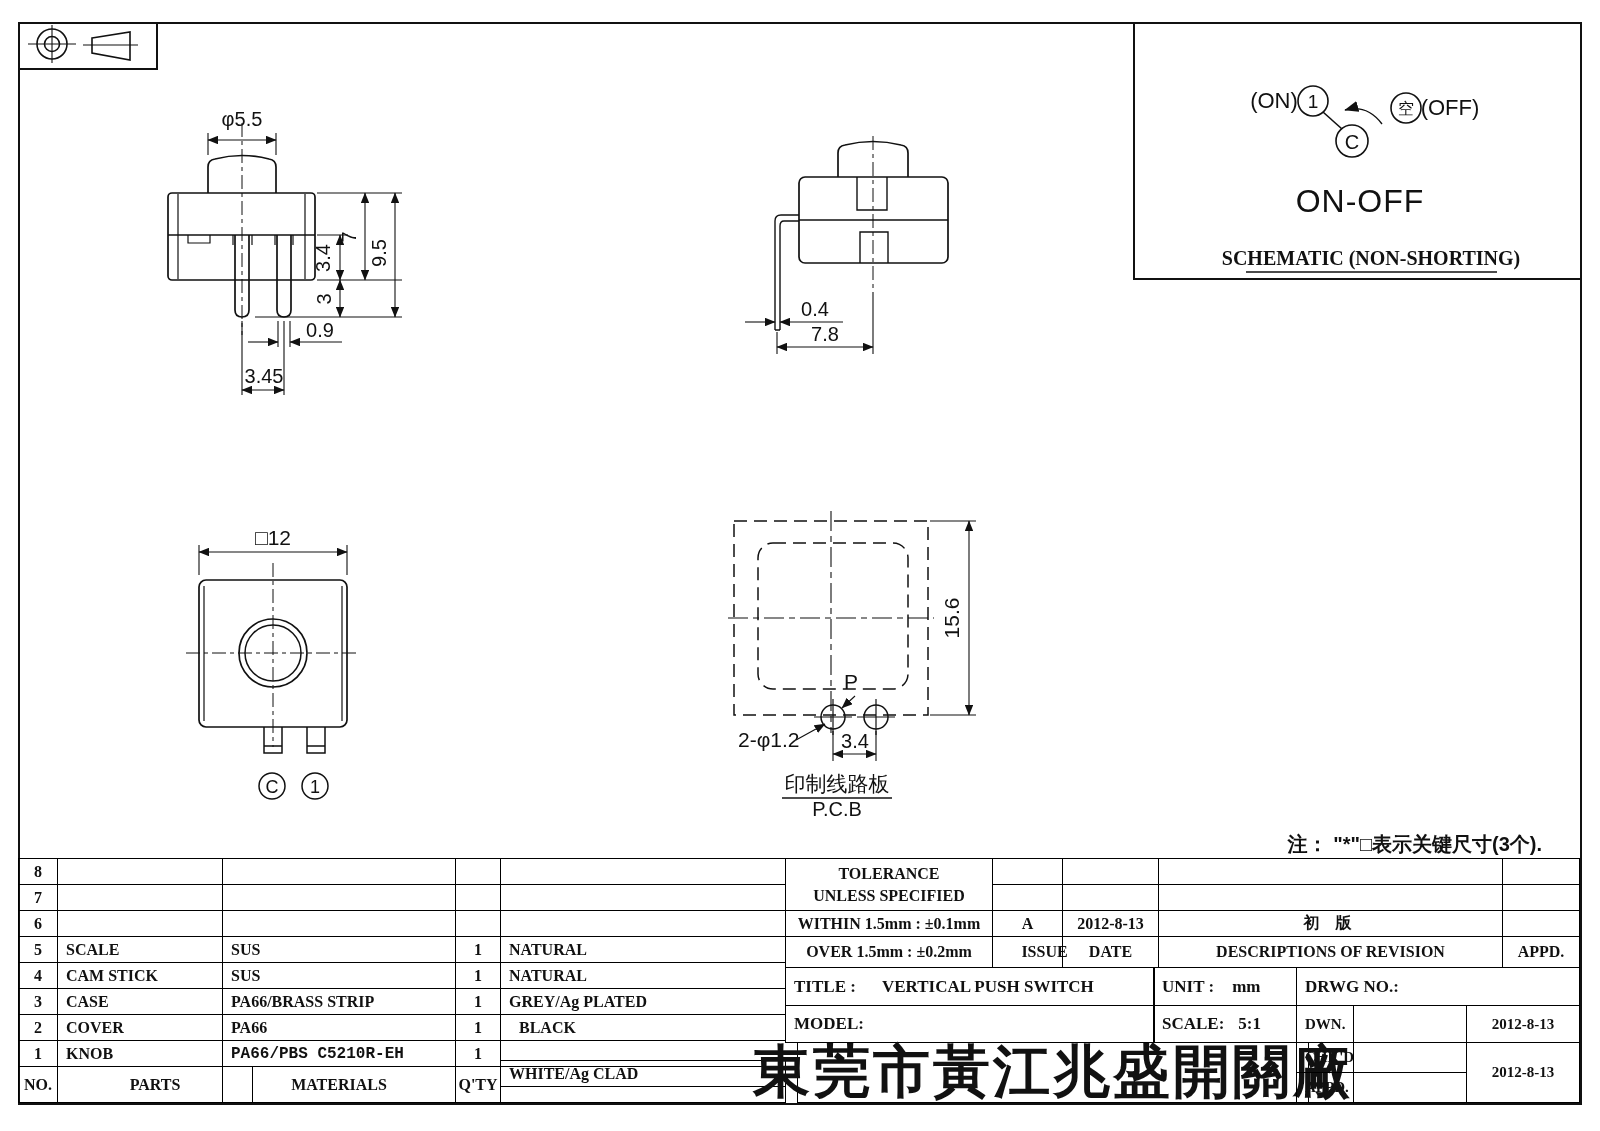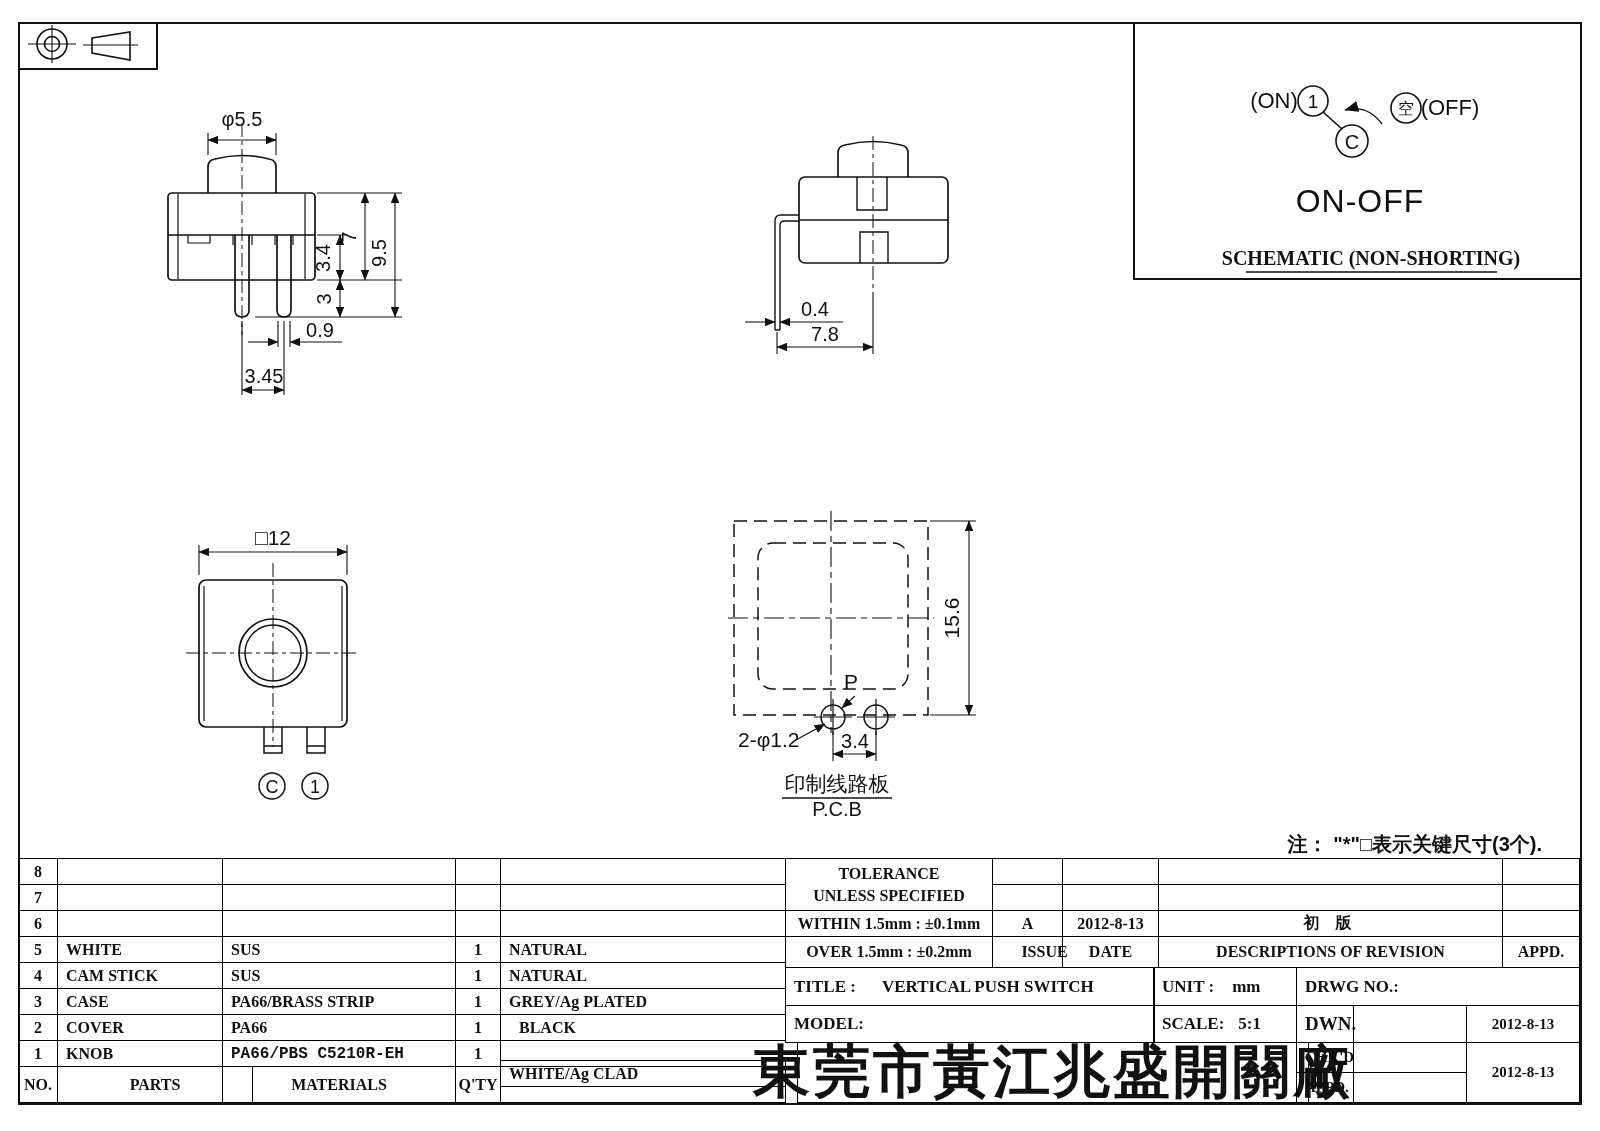--- a/index.html
+++ b/index.html
@@ -170,21 +170,21 @@
   <div class="cell cc" style="left:455px;top:884px;width:46px;height:27px;"></div>
   <div class="cell cl8" style="left:500px;top:884px;width:286px;height:27px;"></div>
 
   <div class="cell cc" style="left:18px;top:910px;width:40px;height:27px;">6</div>
   <div class="cell cl8" style="left:57px;top:910px;width:166px;height:27px;"></div>
   <div class="cell cl8" style="left:222px;top:910px;width:234px;height:27px;"></div>
   <div class="cell cc" style="left:455px;top:910px;width:46px;height:27px;"></div>
   <div class="cell cl8" style="left:500px;top:910px;width:286px;height:27px;"></div>
 
   <div class="cell cc" style="left:18px;top:936px;width:40px;height:27px;">5</div>
-  <div class="cell cl8" style="left:57px;top:936px;width:166px;height:27px;">WHITE</div>
+  <div class="cell cl8" style="left:57px;top:936px;width:166px;height:27px;">SCALE</div>
   <div class="cell cl8" style="left:222px;top:936px;width:234px;height:27px;">SUS</div>
   <div class="cell cc" style="left:455px;top:936px;width:46px;height:27px;">1</div>
   <div class="cell cl8" style="left:500px;top:936px;width:286px;height:27px;">NATURAL</div>
 
   <div class="cell cc" style="left:18px;top:962px;width:40px;height:27px;">4</div>
   <div class="cell cl8" style="left:57px;top:962px;width:166px;height:27px;">CAM STICK</div>
   <div class="cell cl8" style="left:222px;top:962px;width:234px;height:27px;">SUS</div>
   <div class="cell cc" style="left:455px;top:962px;width:46px;height:27px;">1</div>
   <div class="cell cl8" style="left:500px;top:962px;width:286px;height:27px;">NATURAL</div>
 
@@ -250,21 +250,21 @@
     <span>mm</span>
   </div>
   <div class="cell cl8" style="left:1296px;top:967px;width:284px;height:39px;font-size:17px;">DRWG NO.:</div>
 
   <div class="cell cl8" style="left:785px;top:1005px;width:370px;height:38px;font-size:17px;">MODEL:</div>
   <div class="cell cl8" style="left:1153px;top:1005px;width:144px;height:38px;font-size:17px;">
     <span>SCALE:</span>
       <span style="display:inline-block;width:14px;"></span>
     <span>5:1</span>
   </div>
-  <div class="cell cl8" style="left:1296px;top:1005px;width:58px;height:38px;font-size:19px;">DWN.</div>
+  <div class="cell cl8" style="left:1296px;top:1005px;width:58px;height:38px;font-size:15px;">DWN.</div>
   <div class="cell" style="left:1353px;top:1005px;width:114px;height:38px;"></div>
   <div class="cell cc" style="left:1466px;top:1005px;width:114px;height:38px;font-size:15px;">2012-8-13</div>
 
   <div class="cell company" style="left:785px;top:1042px;width:512px;height:61px;">東莞市黃江兆盛開關廠</div>
   <div class="cell cl8" style="left:1296px;top:1042px;width:58px;height:31px;font-size:15px;">CHK'D</div>
   <div class="cell" style="left:1353px;top:1042px;width:114px;height:31px;"></div>
   <div class="cell cl8" style="left:1296px;top:1072px;width:58px;height:31px;font-size:15px;">APPD.</div>
   <div class="cell" style="left:1353px;top:1072px;width:114px;height:31px;"></div>
   <div class="cell cc" style="left:1466px;top:1042px;width:114px;height:61px;font-size:15px;">2012-8-13</div>
 

